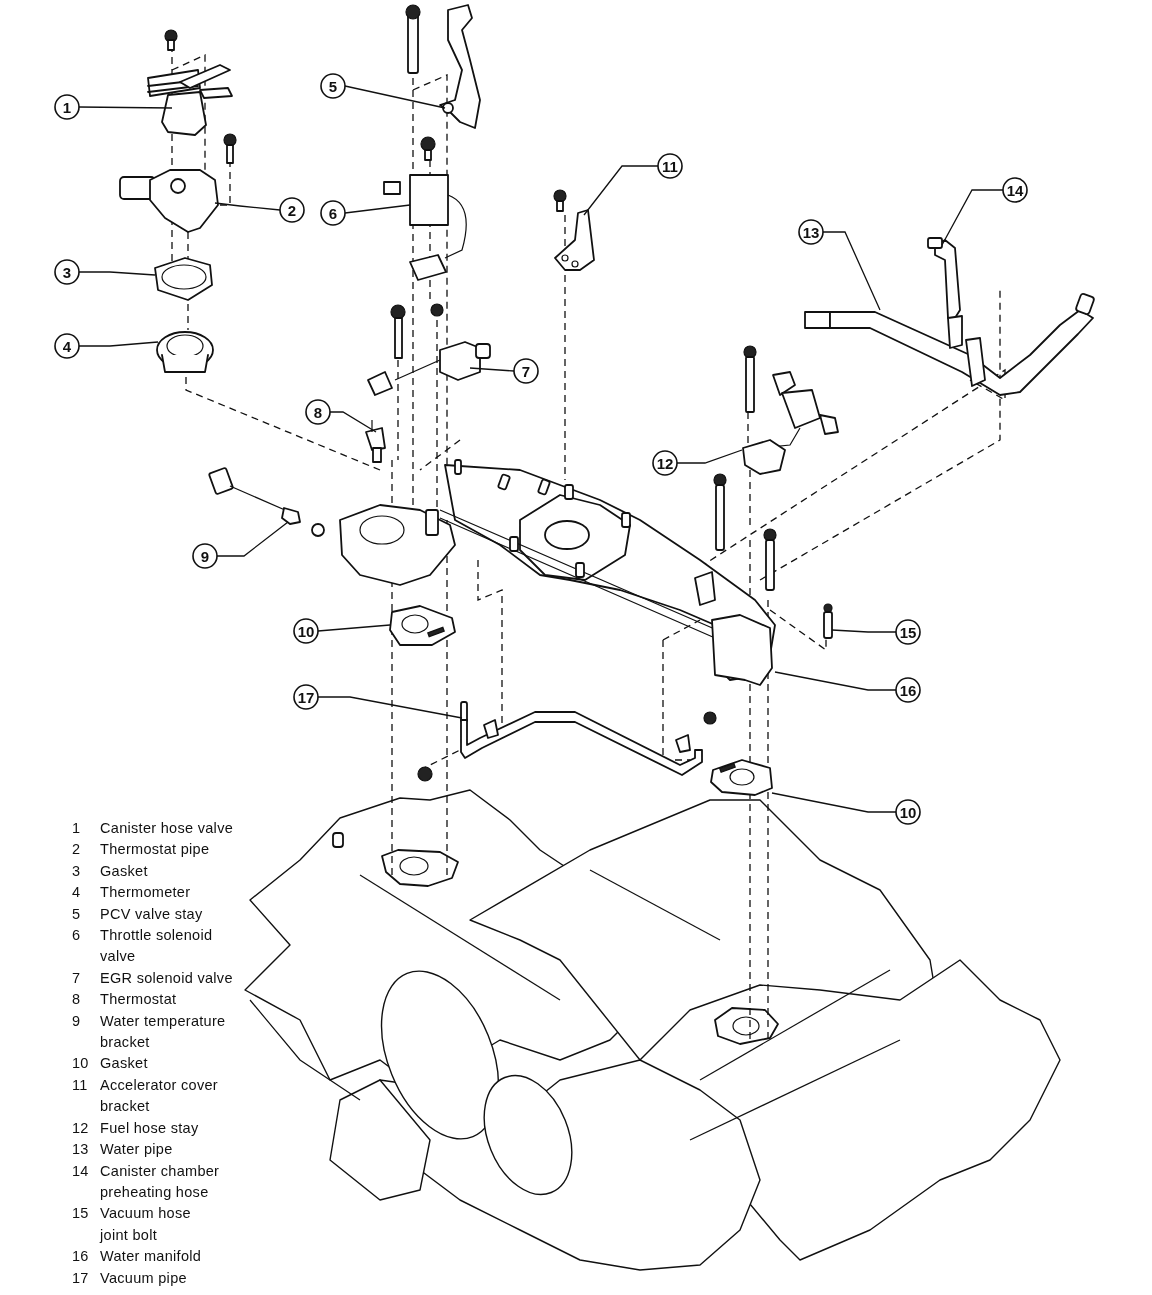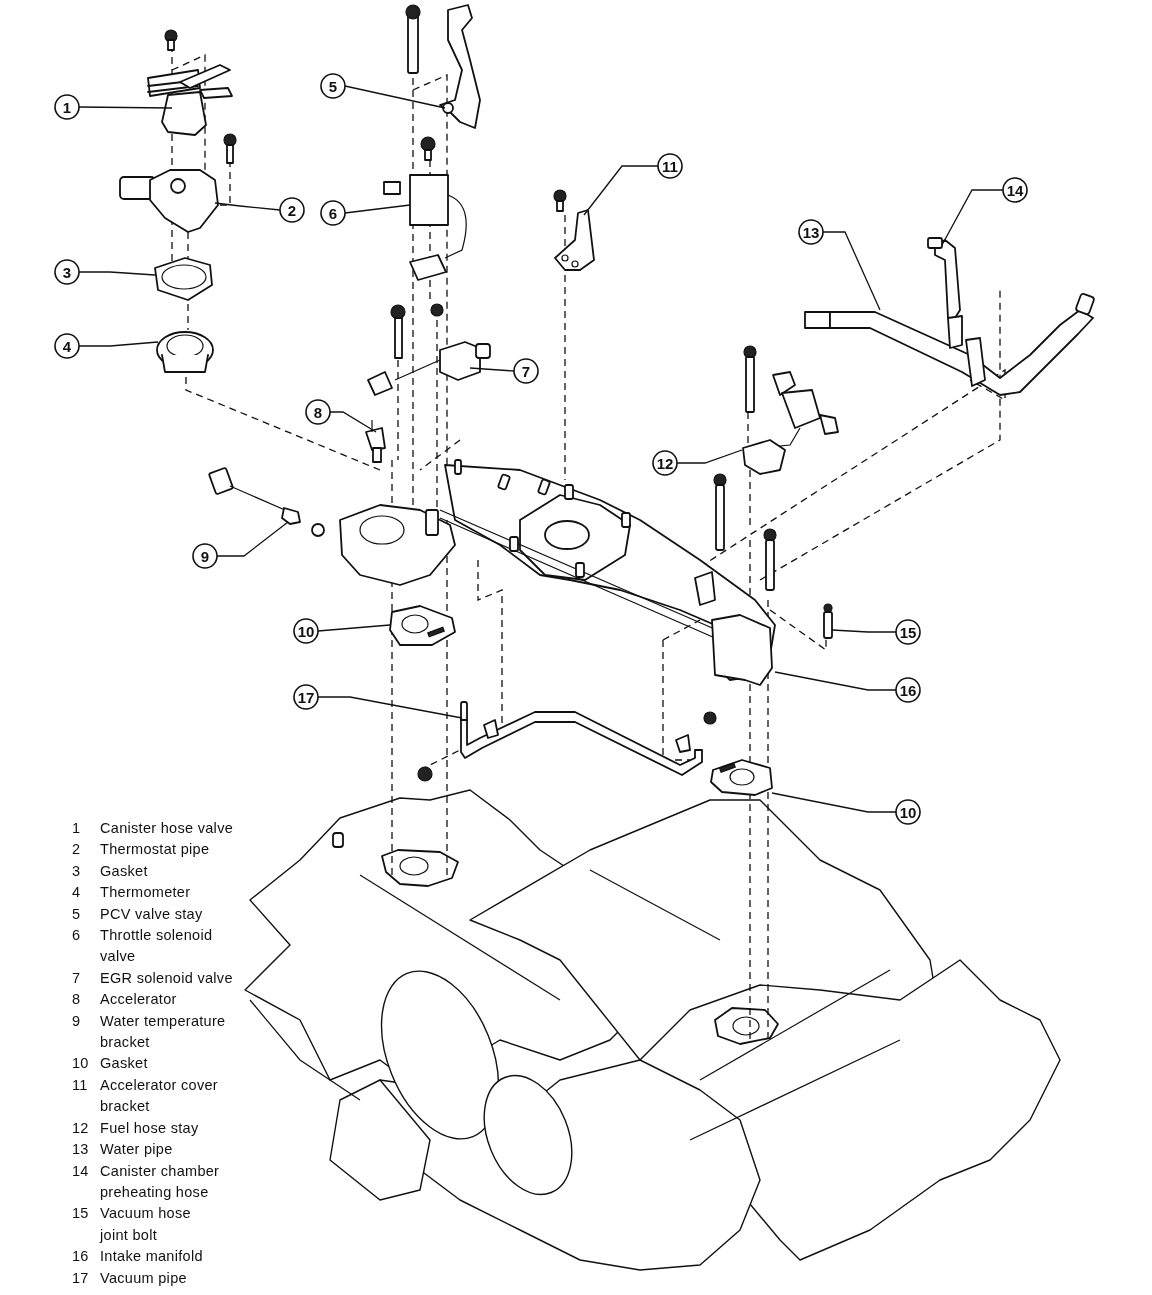--- a/index.html
+++ b/index.html
@@ -350,21 +350,21 @@
     <div class="legend-row">
       <span class="legend-num"></span>
       <span class="legend-label">valve</span>
     </div>
     <div class="legend-row">
       <span class="legend-num">7</span>
       <span class="legend-label">EGR solenoid valve</span>
     </div>
     <div class="legend-row">
       <span class="legend-num">8</span>
-      <span class="legend-label">Accelerator</span>
+      <span class="legend-label">Thermostat</span>
     </div>
     <div class="legend-row">
       <span class="legend-num">9</span>
       <span class="legend-label">Water temperature</span>
     </div>
     <div class="legend-row">
       <span class="legend-num"></span>
       <span class="legend-label">bracket</span>
     </div>
     <div class="legend-row">
@@ -398,19 +398,19 @@
     <div class="legend-row">
       <span class="legend-num">15</span>
       <span class="legend-label">Vacuum hose</span>
     </div>
     <div class="legend-row">
       <span class="legend-num"></span>
       <span class="legend-label">joint bolt</span>
     </div>
     <div class="legend-row">
       <span class="legend-num">16</span>
-      <span class="legend-label">Intake manifold</span>
+      <span class="legend-label">Water manifold</span>
     </div>
     <div class="legend-row">
       <span class="legend-num">17</span>
       <span class="legend-label">Vacuum pipe</span>
     </div>
   </div>
 
 </body></html>

